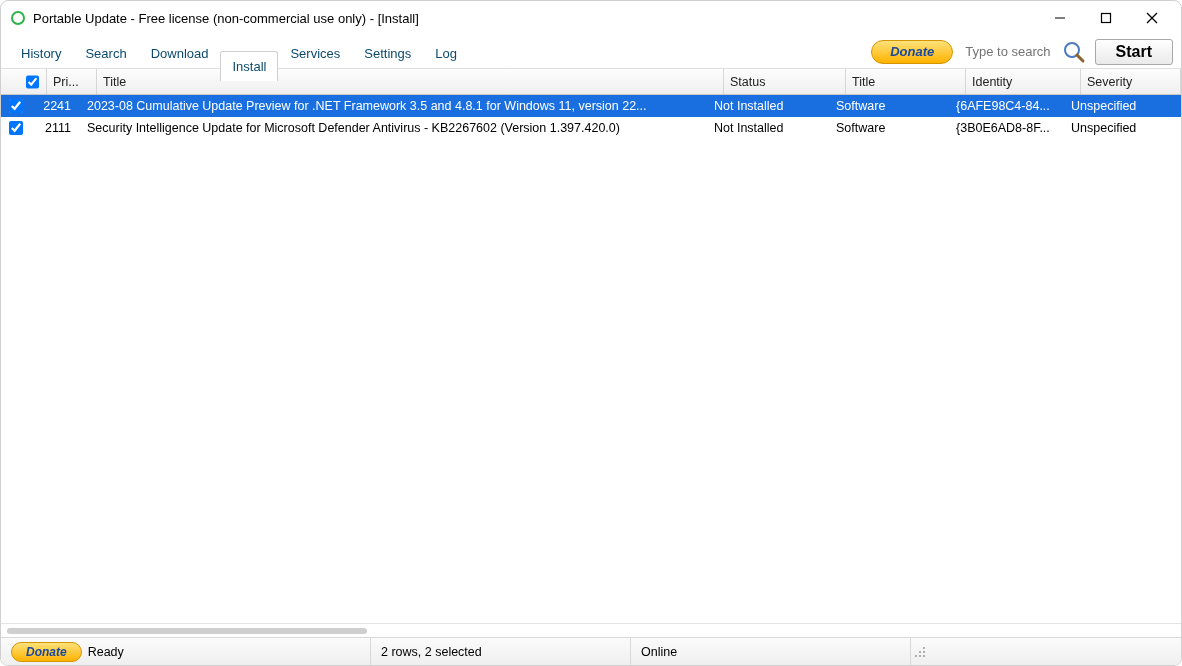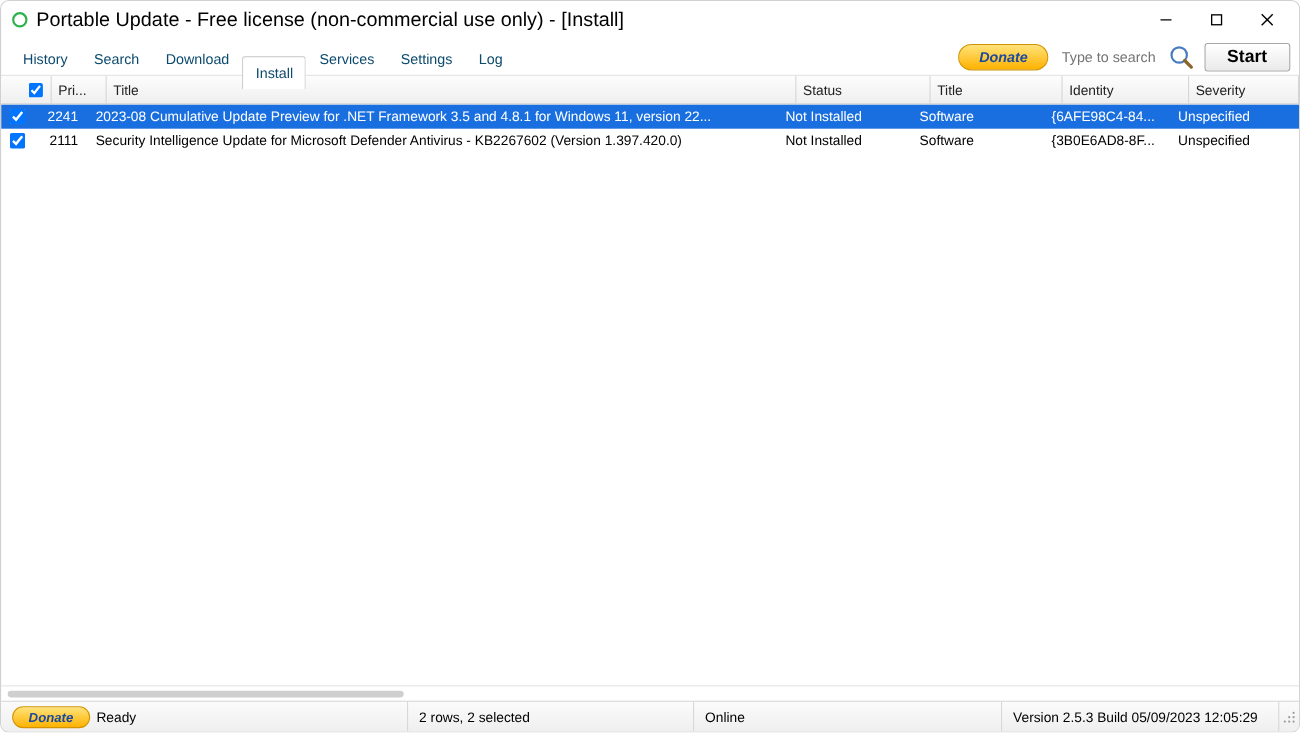--- a/index.html
+++ b/index.html
@@ -1,21 +1,21 @@
 <!DOCTYPE html>
 <html><head>
 <meta charset="utf-8">
 <style>
   * { box-sizing: border-box; }
   html, body { margin: 0; padding: 0; height: 100%; font-family: "Segoe UI", Tahoma, Arial, sans-serif; font-size: 13px; color: #000; background: #fff; }
   .window { width: 1182px; height: 666px; background: #fff; border: 1px solid #d0d0d0; border-radius: 8px; overflow: hidden; display: flex; flex-direction: column; position: relative; }
   
   .titlebar { height: 34px; display: flex; align-items: center; padding: 0 6px 0 10px; }
   .titlebar .app-icon { width: 14px; height: 14px; border-radius: 50%; border: 2px solid #2fb24b; margin-right: 8px; }
-  .titlebar .title { flex: 0 0 auto; font-size: 18px; }
+  .titlebar .title { flex: 0 0 auto; font-size: 13px; }
   .titlebar .spacer { flex: 1; }
   .titlebar .win-btn { width: 46px; height: 30px; display: flex; align-items: center; justify-content: center; cursor: default; }
   .win-btn svg { pointer-events: none; }
   
   .toolbar { height: 34px; display: flex; align-items: center; padding: 0 8px; gap: 2px; border-bottom: 1px solid #e0e0e0; }
   .tabs { display: flex; align-items: flex-end; height: 100%; }
   .tab { padding: 7px 11px 7px 11px; font-size: 13px; color: #0c4a6e; cursor: default; border: 1px solid transparent; border-bottom: none; }
   .tab.active { background: #fff; border-color: #cfcfcf; border-radius: 3px 3px 0 0; position: relative; top: 13px; }
   .toolbar .spacer { flex: 1; }
   .donate-btn { background: linear-gradient(#ffe27a,#ffb200); border: 1px solid #d29500; border-radius: 14px; height: 24px; padding: 0 18px; font-weight: bold; font-style: italic; color: #1a4aa0; font-size: 13px; display: flex; align-items: center; }
@@ -145,23 +145,20 @@
     <div class="seg" style="width:370px;">
       <div class="donate-mini">Donate</div>
       <span>Ready</span>
     </div>
     <div class="seg" style="width:260px;">
       <span>2 rows, 2 selected</span>
     </div>
     <div class="seg" style="width:280px;">
       <span>Online</span>
     </div>
-    <div class="seg" style="flex:1; justify-content:flex-start;">
-      <span>Version 2.5.3 Build 05/09/2023 12:05:29</span>
-    </div>
     <div class="grip">
       <svg width="12" height="12">
         <circle cx="10" cy="10" r="1" fill="#9a9a9a"></circle>
           <circle cx="6" cy="10" r="1" fill="#9a9a9a"></circle>
           <circle cx="10" cy="6" r="1" fill="#9a9a9a"></circle>
         <circle cx="2" cy="10" r="1" fill="#9a9a9a"></circle>
           <circle cx="6" cy="6" r="1" fill="#9a9a9a"></circle>
           <circle cx="10" cy="2" r="1" fill="#9a9a9a"></circle>
       </svg>
     </div>

